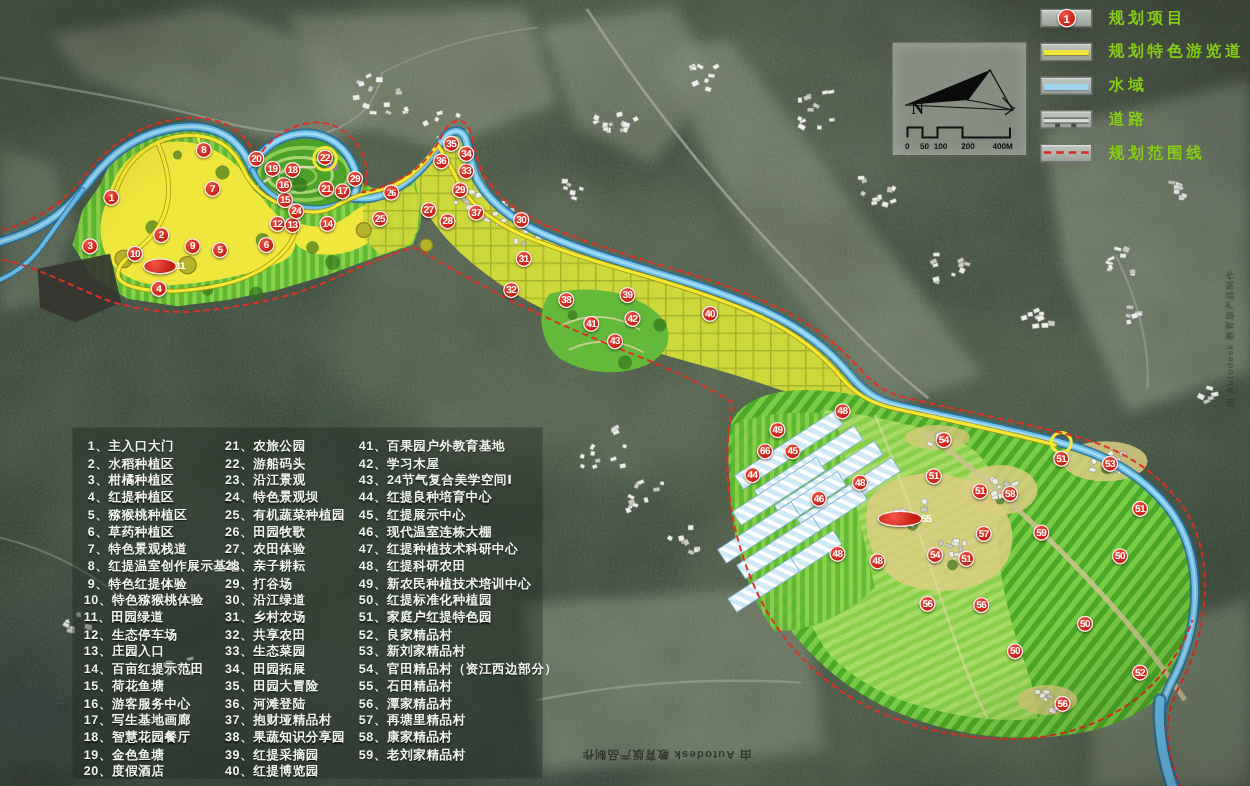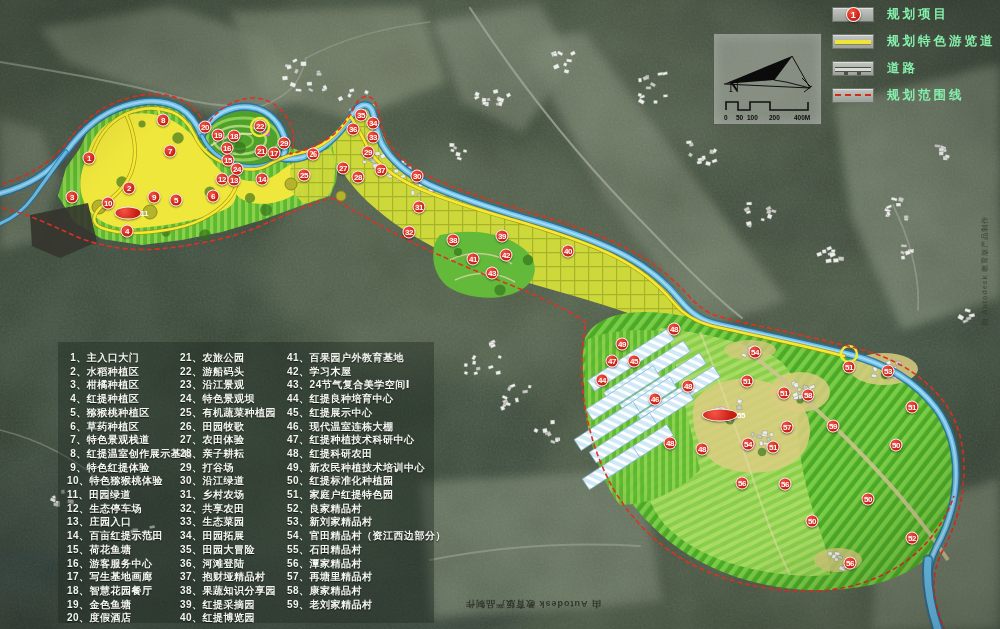--- a/index.html
+++ b/index.html
@@ -28,21 +28,21 @@
   .sw-tour-route::after{content:"";position:absolute;left:2px;right:2px;top:5px;height:4px;
       background:#efe53a;box-shadow:0 1px 0 rgba(110,100,15,.55);}
   .sw-water::after{content:"";position:absolute;left:2px;right:2px;top:5px;height:5px;
       background:#9ed4ef;box-shadow:0 1px 0 rgba(60,90,110,.4);}
   .sw-boundary::after{content:"";position:absolute;left:2px;right:2px;top:5px;height:0;
       border-top:2px dashed #d8271b;}
   .sw-road::before{content:"";position:absolute;left:2px;right:2px;top:5px;height:3px;
       background:#d8dcd4;border-top:1px solid #4c524a;border-bottom:1px solid #4c524a;}
   .sw-road::after{content:"";position:absolute;left:11px;top:10px;width:4px;height:3px;
       background:#4c524a;box-shadow:13px 0 0 #4c524a;}
-  .lg-label{font-weight:bold;font-size:12.5px;color:#86efac;letter-spacing:3px;white-space:nowrap;}
+  .lg-label{font-weight:bold;font-size:12.5px;color:#84cc16;letter-spacing:3px;white-space:nowrap;}
 
   
   .compass{position:absolute;left:713px;top:33px;width:107px;height:90px;
       background:rgba(176,181,173,.55);border:1px solid rgba(58,63,56,.65);
       box-shadow:inset 0 0 14px rgba(255,255,255,.22);}
   .compass svg{position:absolute;left:0;top:0;}
   .nlab{position:absolute;left:15px;top:46px;font:bold 14px "Liberation Serif","DejaVu Serif",serif;color:#0d0d0d;}
   .tick{position:absolute;top:80px;font:bold 6.5px "Liberation Sans",sans-serif;color:#0d0d0d;}
 
   
@@ -522,20 +522,24 @@
         <div class="sw sw-marker">
           <span class="mk mk-lg">1</span>
         </div>
         <span class="lg-label">规划项目</span>
       </div>
       <div class="lg-row">
         <div class="sw sw-tour-route"></div>
         <span class="lg-label">规划特色游览道</span>
       </div>
       <div class="lg-row">
+        <div class="sw sw-water"></div>
+        <span class="lg-label">水域</span>
+      </div>
+      <div class="lg-row">
         <div class="sw sw-road"></div>
         <span class="lg-label">道路</span>
       </div>
       <div class="lg-row">
         <div class="sw sw-boundary"></div>
         <span class="lg-label">规划范围线</span>
       </div>
     </div>
 
 <div class="plist">
@@ -584,21 +588,21 @@
       <div class="mk" style="left: 381px; top: 170px;">37</div>
       <div class="mk" style="left: 453px; top: 240px;">38</div>
       <div class="mk" style="left: 502px; top: 236px;">39</div>
       <div class="mk" style="left: 568px; top: 251px;">40</div>
       <div class="mk" style="left: 473px; top: 259px;">41</div>
       <div class="mk" style="left: 506px; top: 255px;">42</div>
       <div class="mk" style="left: 492px; top: 273px;">43</div>
       <div class="mk" style="left: 602px; top: 380px;">44</div>
       <div class="mk" style="left: 634px; top: 361px;">45</div>
       <div class="mk" style="left: 655px; top: 399px;">46</div>
-      <div class="mk" style="left: 612px; top: 361px;">47</div>
+      <div class="mk" style="left: 612px; top: 361px;">66</div>
       <div class="mk" style="left: 674px; top: 329px;">48</div>
       <div class="mk" style="left: 688px; top: 386px;">48</div>
       <div class="mk" style="left: 670px; top: 443px;">48</div>
       <div class="mk" style="left: 702px; top: 449px;">48</div>
       <div class="mk" style="left: 622px; top: 344px;">49</div>
       <div class="mk" style="left: 896px; top: 445px;">50</div>
       <div class="mk" style="left: 868px; top: 499px;">50</div>
       <div class="mk" style="left: 812px; top: 521px;">50</div>
       <div class="mk" style="left: 849px; top: 367px;">51</div>
       <div class="mk" style="left: 747px; top: 381px;">51</div>

